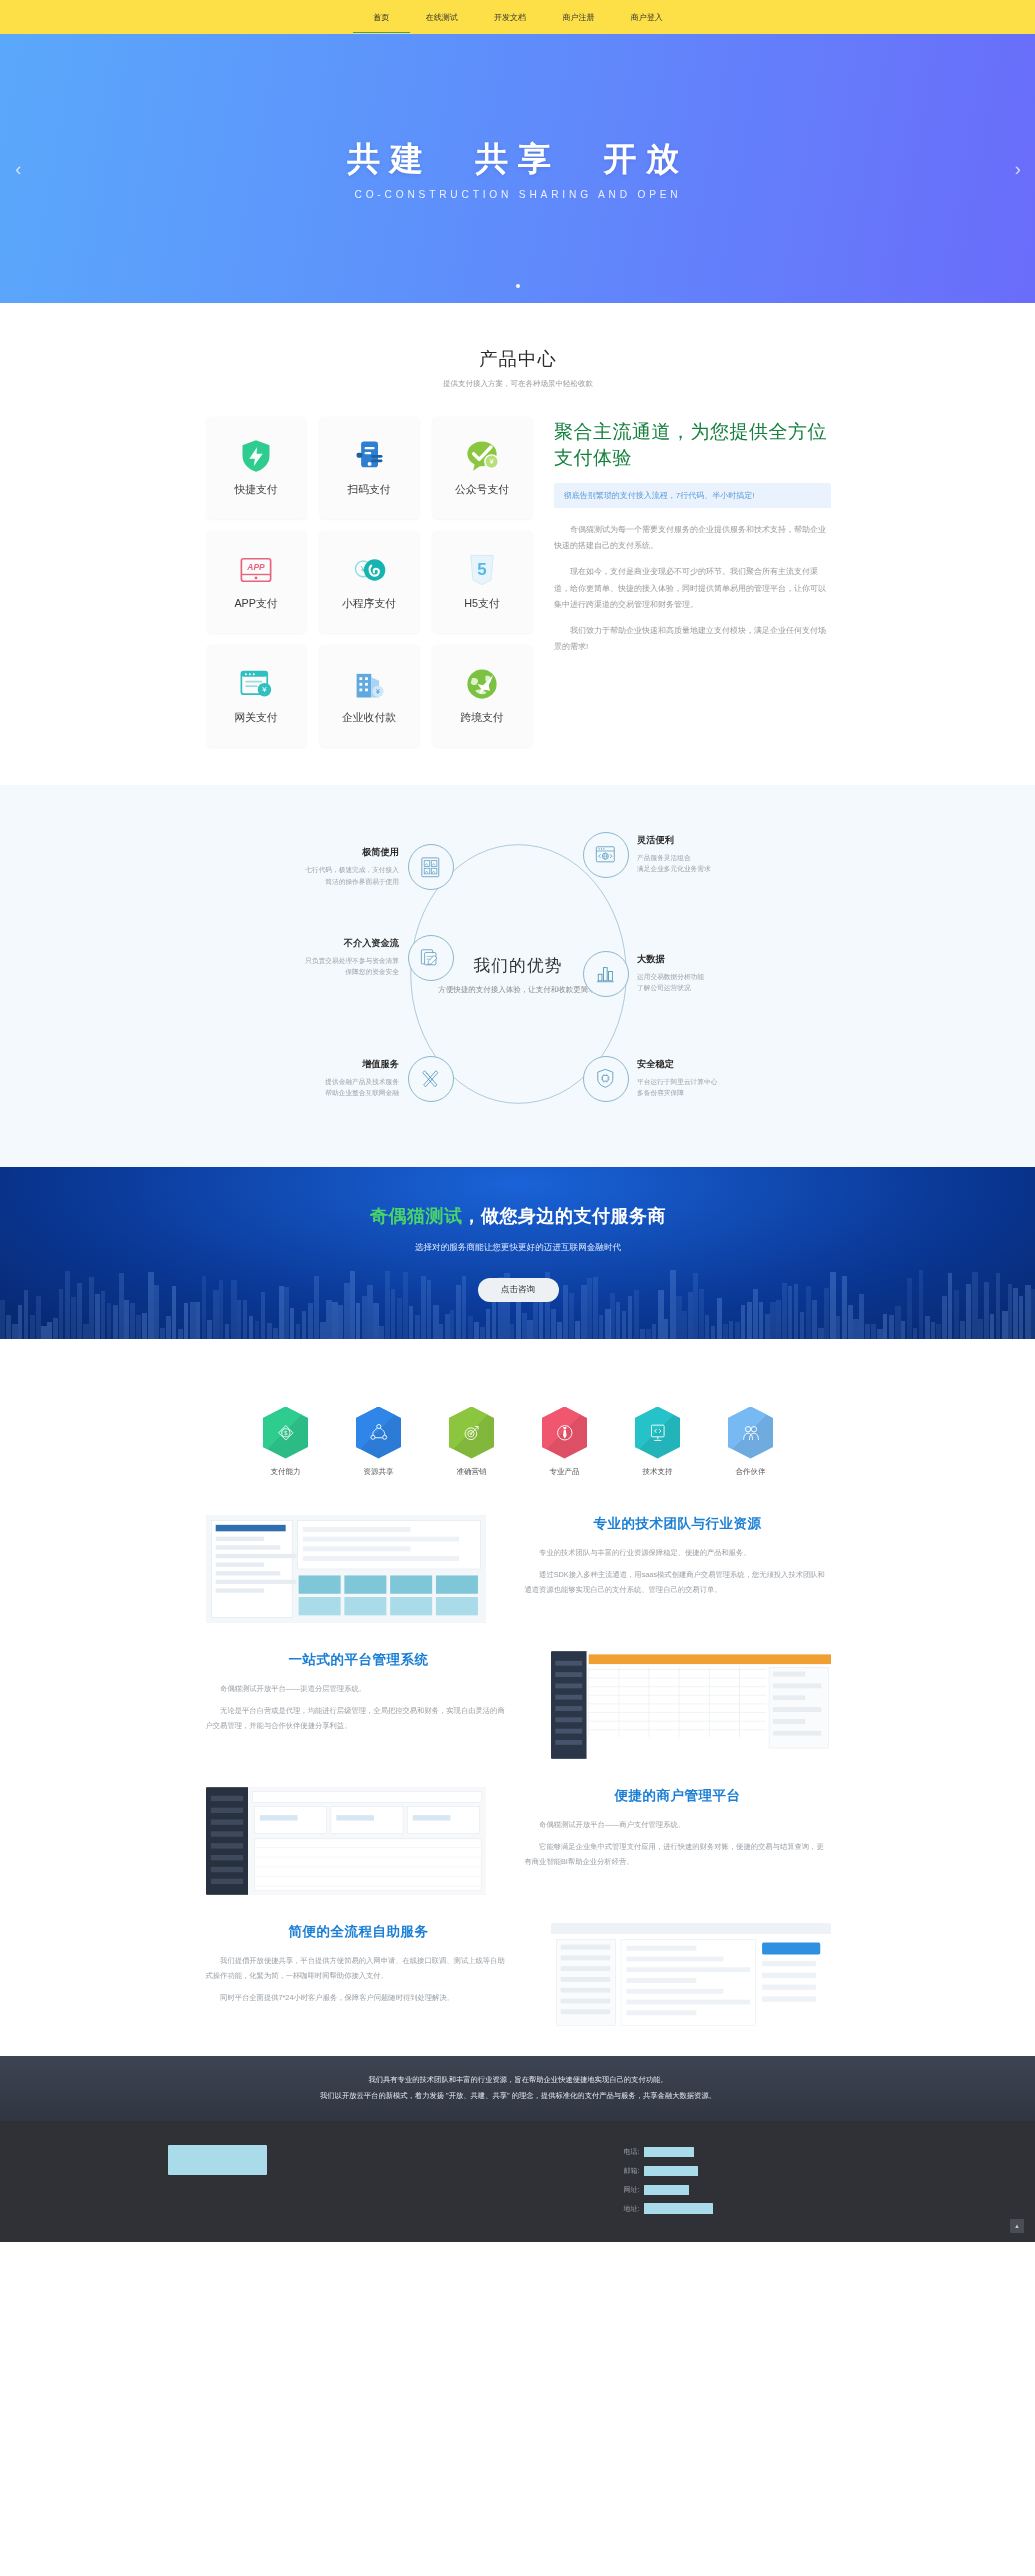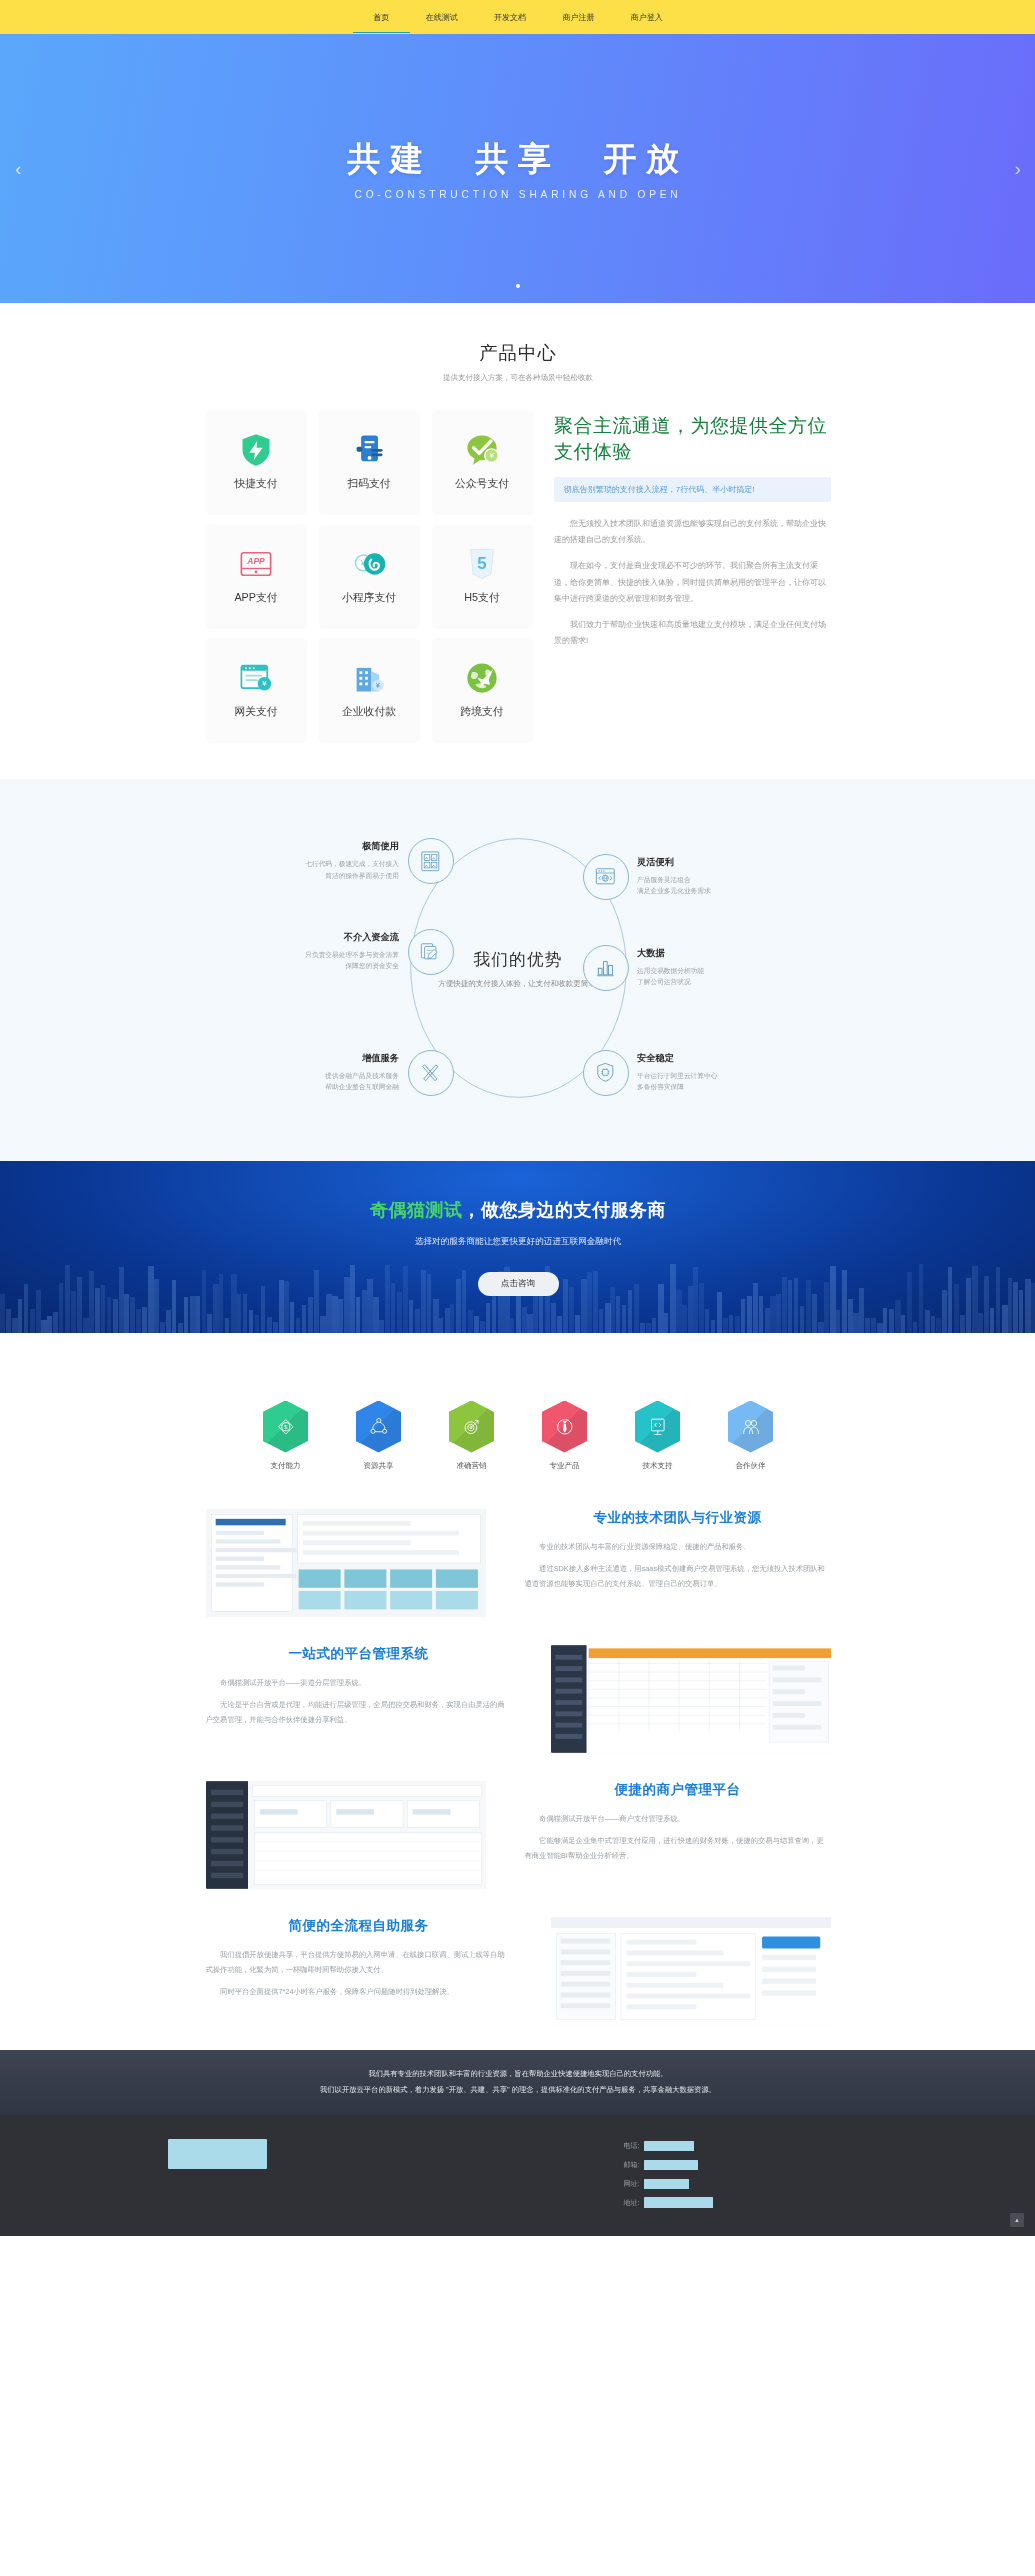--- a/index.html
+++ b/index.html
@@ -53,21 +53,21 @@
     display:inline-block; width:4.3px; height:4.3px; border-radius:50%;
     background:rgba(255,255,255,.95); margin:0 2.7px; cursor:pointer;
   }
 
   
   .sec-head { text-align:center; }
   .sec-title { font-size:18.3px; color:#2b2b2b; font-weight:400; letter-spacing:1.1px; }
   .sec-desc { font-size:7.5px; color:#999; margin-top:7.5px; }
 
   
-  .products { padding:20px 0 38px; background:#fff;margin-top:17px; }
+  .products { padding:43px 0 38px; background:#fff; }
   .prod-body {
     width:625px; margin:28px auto 0; display:flex; gap:21.6px; align-items:flex-start;
   }
   .prod-grid {
     display:grid; grid-template-columns:repeat(3,101px); gap:12px;
   }
   .prod-card {
     width:101px; height:102px; background:#fbfbfb; border-radius:5.4px;
     display:flex; flex-direction:column; align-items:center; justify-content:center;
     box-shadow:0 0.5px 2.2px rgba(0,0,0,.04); cursor:pointer;
@@ -293,21 +293,21 @@
                 <path d="M38 18 C44 16 50 20 48 26 C46 32 38 30 38 24 Z" fill="#eaf5dc" opacity=".9"></path>
                 <path d="M20 44 C26 40 36 42 40 48 C34 52 24 50 20 44 Z" fill="#eaf5dc" opacity=".9"></path>
                 <path d="M52 16 L34 34 L24 32 L30 40 L28 50 L36 42 L46 44 L44 34 Z" fill="#fff"></path>
               </svg></div>
             <div class="prod-label">跨境支付</div>
           </div>
         </div>
       <div class="prod-text">
         <div class="prod-h">聚合主流通道，为您提供全方位支付体验</div>
         <div class="prod-hl">彻底告别繁琐的支付接入流程，7行代码、半小时搞定!</div>
-        <div class="prod-p">您无须投入技术团队和通道资源也能够实现自己的支付系统，帮助企业快速的搭建自己的支付系统。</div>
+        <div class="prod-p">奇偶猫测试为每一个需要支付服务的企业提供服务和技术支持，帮助企业快速的搭建自己的支付系统。</div>
         <div class="prod-p">现在如今，支付是商业变现必不可少的环节。我们聚合所有主流支付渠道，给你更简单、快捷的接入体验，同时提供简单易用的管理平台，让你可以集中进行跨渠道的交易管理和财务管理。</div>
         <div class="prod-p">我们致力于帮助企业快速和高质量地建立支付模块，满足企业任何支付场景的需求!</div>
       </div>
     </div>
   </div>
 
   <div class="adv">
     <div class="adv-stage" id="adv-stage">
       <svg width="625" height="302" style="position:absolute;left:0;top:0;" viewBox="0 0 1160 560">
         <ellipse cx="580" cy="280" rx="200" ry="240" fill="none" stroke="#8cb6cc" stroke-width="1.3"></ellipse>
@@ -369,21 +369,21 @@
             </svg>
           </div>
           <div class="adv-txt">
             <div class="adv-t">增值服务</div>
             <div class="adv-d">
               <div>提供金融产品及技术服务</div>
               <div>帮助企业整合互联网金融</div>
             </div>
           </div>
         </div>
-        <div class="adv-item r" style="top: 37px;">
+        <div class="adv-item r" style="top: 9px;">
           <div class="adv-bubble">
             <svg viewBox="0 0 48 48" width="22.6" height="22.6">
               <rect x="5" y="8" width="38" height="32" rx="2" fill="none" stroke="#4a90b8" stroke-width="1.6"></rect>
               <line x1="5" y1="17" x2="43" y2="17" stroke="#4a90b8" stroke-width="1.4"></line>
               <circle cx="11" cy="12.5" r="1.3" fill="#4a90b8"></circle>
               <circle cx="16" cy="12.5" r="1.3" fill="#4a90b8"></circle>
               <circle cx="21" cy="12.5" r="1.3" fill="#4a90b8"></circle>
               <circle cx="24" cy="28" r="6.5" fill="none" stroke="#4a90b8" stroke-width="1.5"></circle>
               <ellipse cx="24" cy="28" rx="2.8" ry="6.5" fill="none" stroke="#4a90b8" stroke-width="1.1"></ellipse>
               <line x1="17.5" y1="28" x2="30.5" y2="28" stroke="#4a90b8" stroke-width="1.1"></line>

